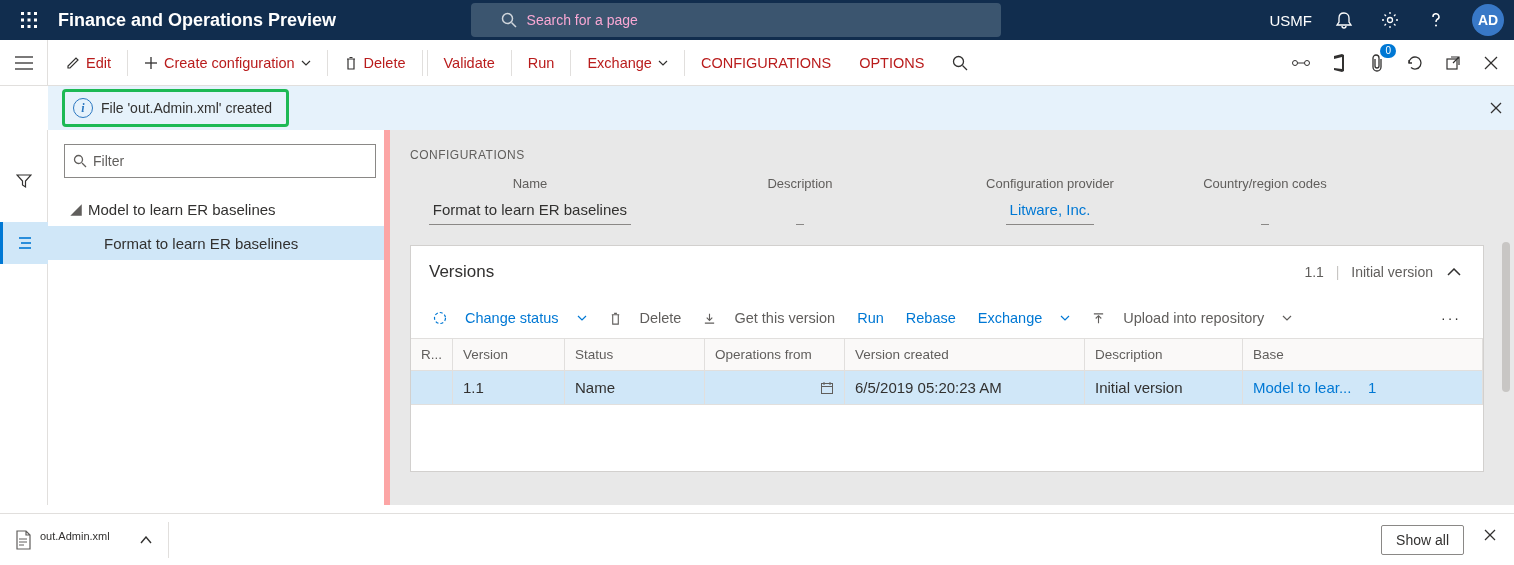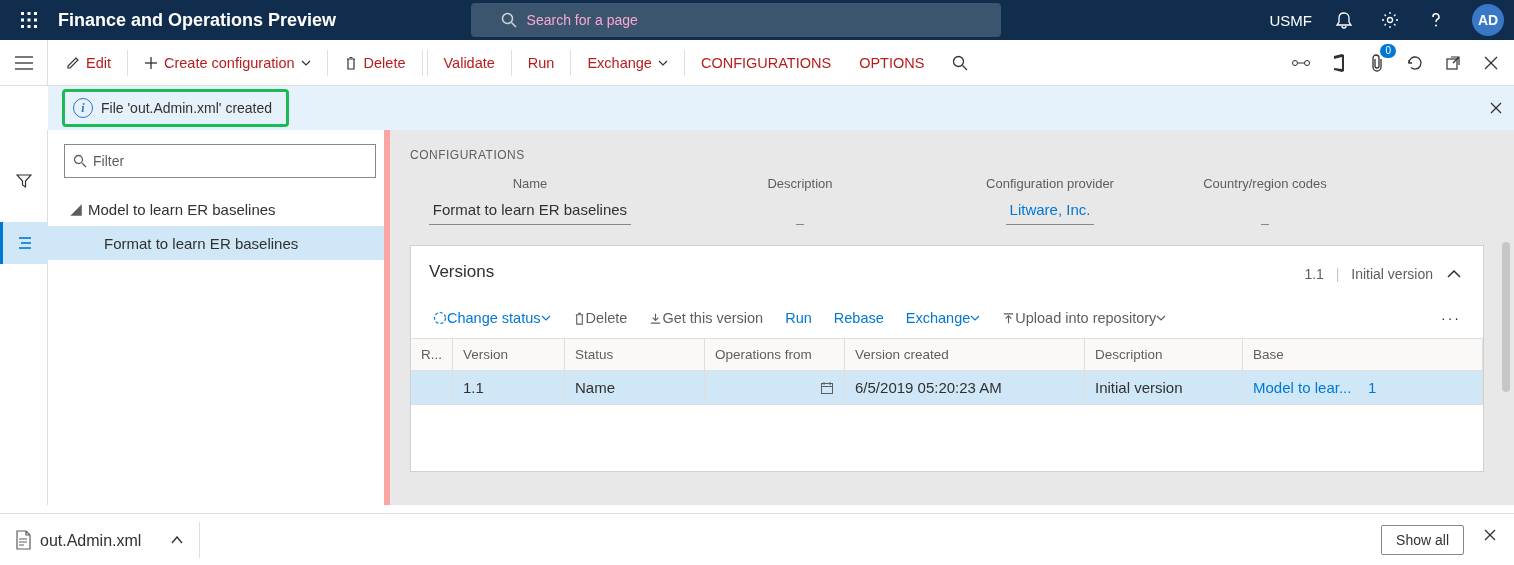--- a/index.html
+++ b/index.html
@@ -55,46 +55,46 @@
 .field { display: flex; flex-direction: column; gap: 4px; align-items: center; }
 .field label { font-size: 13px; color: #605e5c; }
 .field .val { border-bottom: 1px solid #8a8886; padding: 6px 4px; min-height: 30px; font-size: 15px; }
 .field .val.link { color: #0078d4; }
 .field.name { width: 240px; }
 .field.desc { width: 240px; }
 .field.region { width: 170px; }
 .field.provider { width: 200px; }
 
 .versions-card { background: #fff; border: 1px solid #d2d0ce; margin-right: 10px; }
-.versions-header { display: flex; align-items: flex-end; padding: 16px 18px; }
+.versions-header { display: flex; align-items: center; padding: 16px 18px; }
 .versions-header .title { font-size: 17px; flex: 1; }
 .versions-header .meta { color: #605e5c; font-size: 14px; margin-right: 10px; }
 .versions-header .meta .sep2 { margin: 0 8px; color: #c8c6c4; }
 .versions-header .collapse { cursor: pointer; padding: 4px; }
 
 .versions-toolbar { display: flex; align-items: center; padding: 8px 14px; gap: 6px; flex-wrap: wrap; }
-.versions-toolbar .tbtn { display: flex; align-items: center; gap: 0; padding: 4px 8px; cursor: pointer; font-size: 14.5px; }
+.versions-toolbar .tbtn { display: flex; align-items: center; gap: 18px; padding: 4px 8px; cursor: pointer; font-size: 14.5px; }
 .versions-toolbar .tbtn.link { color: #0078d4; }
 .versions-toolbar .tbtn.muted { color: #605e5c; }
 .versions-toolbar .more { margin-left: auto; cursor: pointer; padding: 4px 8px; letter-spacing: 2px; }
 
 .grid { border-top: 1px solid #e1dfdd; }
 .grid table { width: 100%; border-collapse: collapse; }
 .grid th { text-align: left; font-weight: 400; font-size: 13.5px; color: #605e5c; padding: 8px 10px; border-right: 1px solid #e1dfdd; border-bottom: 1px solid #e1dfdd; background: #faf9f8; }
 .grid td { padding: 8px 10px; border-right: 1px solid #e1dfdd; border-bottom: 1px solid #e1dfdd; font-size: 15px; }
 .grid tr.selected td { background: #d0e7f8; }
 .grid .link { color: #0078d4; }
 .grid .dateicon { float: right; color: #605e5c; }
 .grid .grid-body-spacer td { height: 66px; border-right: none; border-bottom: none; }
 
 .vscroll { position: absolute; right: 4px; top: 112px; width: 8px; height: 150px; background: #c8c6c4; border-radius: 4px; }
 
 
 .bottombar { position: absolute; bottom: 0; left: 0; right: 0; height: 52px; border-top: 1px solid #e1dfdd; background: #fff; display: flex; align-items: center; padding: 0 14px; }
-.bottombar .file { display: flex; align-items: flex-end; gap: 8px; font-size: 16px; }
+.bottombar .file { display: flex; align-items: flex-start; gap: 8px; font-size: 11px; }
 .bottombar .chev { margin-left: 30px; cursor: pointer; }
 .bottombar .vsep { width: 1px; height: 36px; background: #e1dfdd; margin-left: 16px; }
 .bottombar .right { margin-left: auto; display: flex; align-items: flex-start; gap: 16px; }
 .bottombar .showall { border: 1px solid #8a8886; padding: 6px 14px; cursor: pointer; border-radius: 2px; }
 .bottombar .close { cursor: pointer; padding: 4px; }
 
 svg { display: block; }
 </style>
 </head>
 <body>

